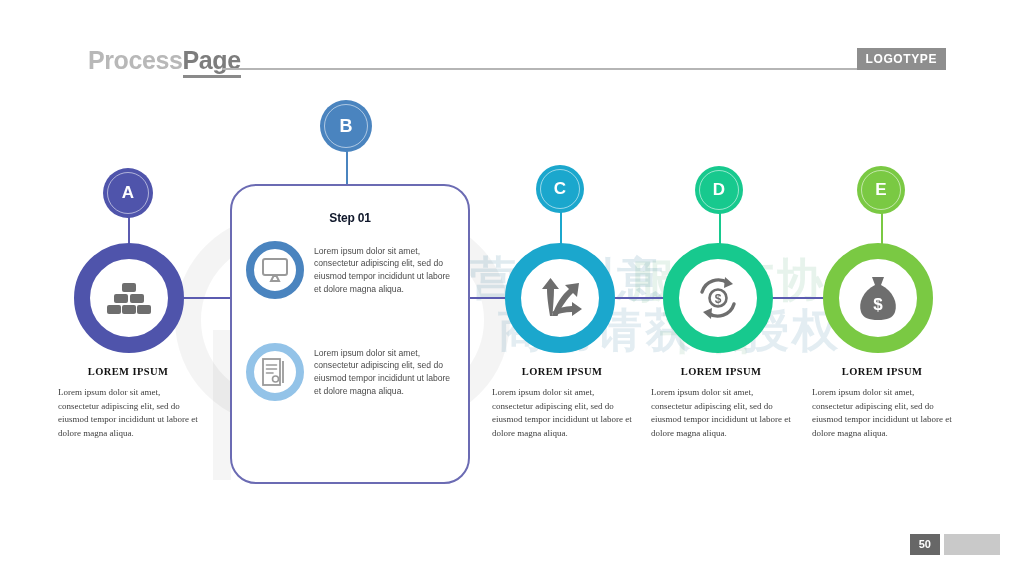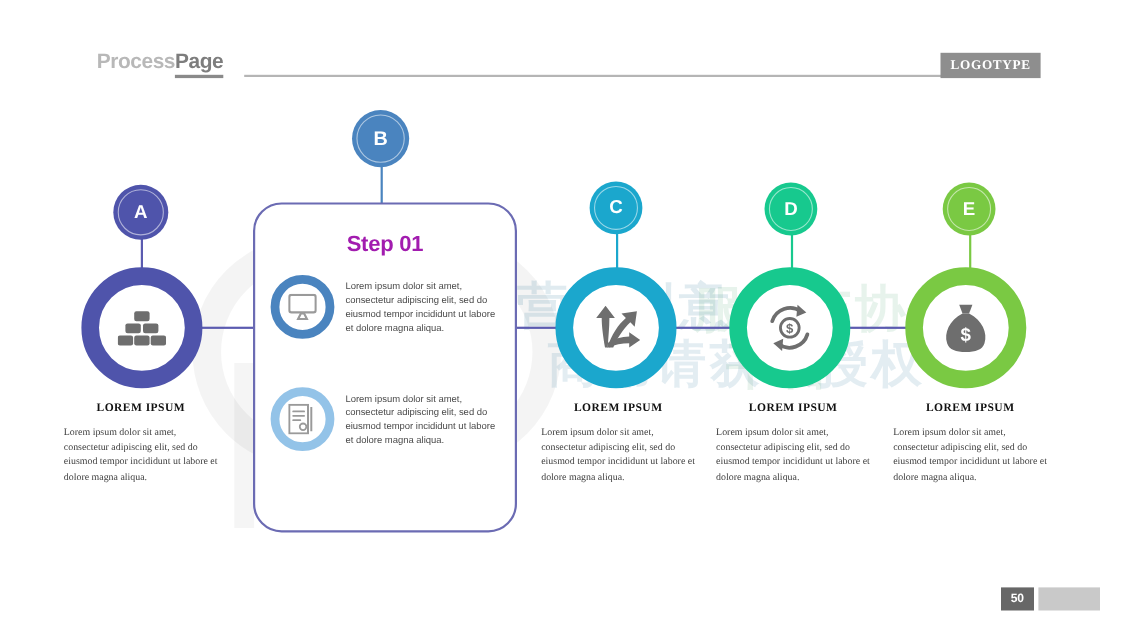--- a/index.html
+++ b/index.html
@@ -25,34 +25,33 @@
   }
   .wm-text.t1 { left:470px; top:248px; }
   .wm-text.t2 { left:498px; top:300px; color:rgba(60,130,160,0.14); }
   .wm-text.t3 { left:630px; top:250px; color:rgba(70,160,110,0.13); }
   .wm-text.t4 { left:660px; top:302px; color:rgba(70,160,110,0.12); }
 
   
   .header { position:absolute; left:0; top:46px; width:100%; height:34px; z-index:5; }
   .brand {
     position:absolute; left:88px; top:0;
-    font-size:19px; font-weight:bold; letter-spacing:-0.4px;
+    font-size:25px; font-weight:bold; letter-spacing:-0.4px;
   }
   .brand .light { color:#b8b8b8; }
   .brand .dark  { color:#7d7d7d; border-bottom:3px solid #8a8a8a; padding-bottom:1px; }
   .header-rule {
     position:absolute; left:222px; top:22px; right:155px;
     height:2px; background:#b5b5b5;
   }
   .logotype {
     position:absolute; right:78px; top:2px;
     background:#8e8e8e; color:#ffffff;
     font-size:12px; font-weight:bold; letter-spacing:0.6px;
     padding:4px 9px 4px 9px;
-    font-family:Liberation Serif, serif;
   }
 
   
   .backbone {
     position:absolute; left:128px; top:297px; width:755px; height:2px;
     background:#5b5bb0; z-index:2;
   }
 
   
   .stem { position:absolute; width:2px; z-index:3; }
@@ -77,21 +76,21 @@
   }
   .node svg { position:relative; }
 
   
   .card {
     position:absolute; left:230px; top:184px; width:240px; height:300px;
     border:2px solid #6b6bb3; border-radius:26px;
     background:#ffffff; z-index:5;
   }
   .step-title {
-    text-align:center; font-size:20px; font-weight:bold; color:#a21caf;
+    text-align:center; font-size:12px; font-weight:bold; color:#0f172a;
     letter-spacing:-0.2px;
   }
   .step-row { display:flex; align-items:center; gap:10px; padding:0 14px; }
   .step-icon {
     width:58px; height:58px; border-radius:50%;
     display:flex; align-items:center; justify-content:center; flex:0 0 58px;
   }
   .step-text {
     font-size:8.6px; line-height:1.48; color:#4a4a4a; text-align:left;
   }

